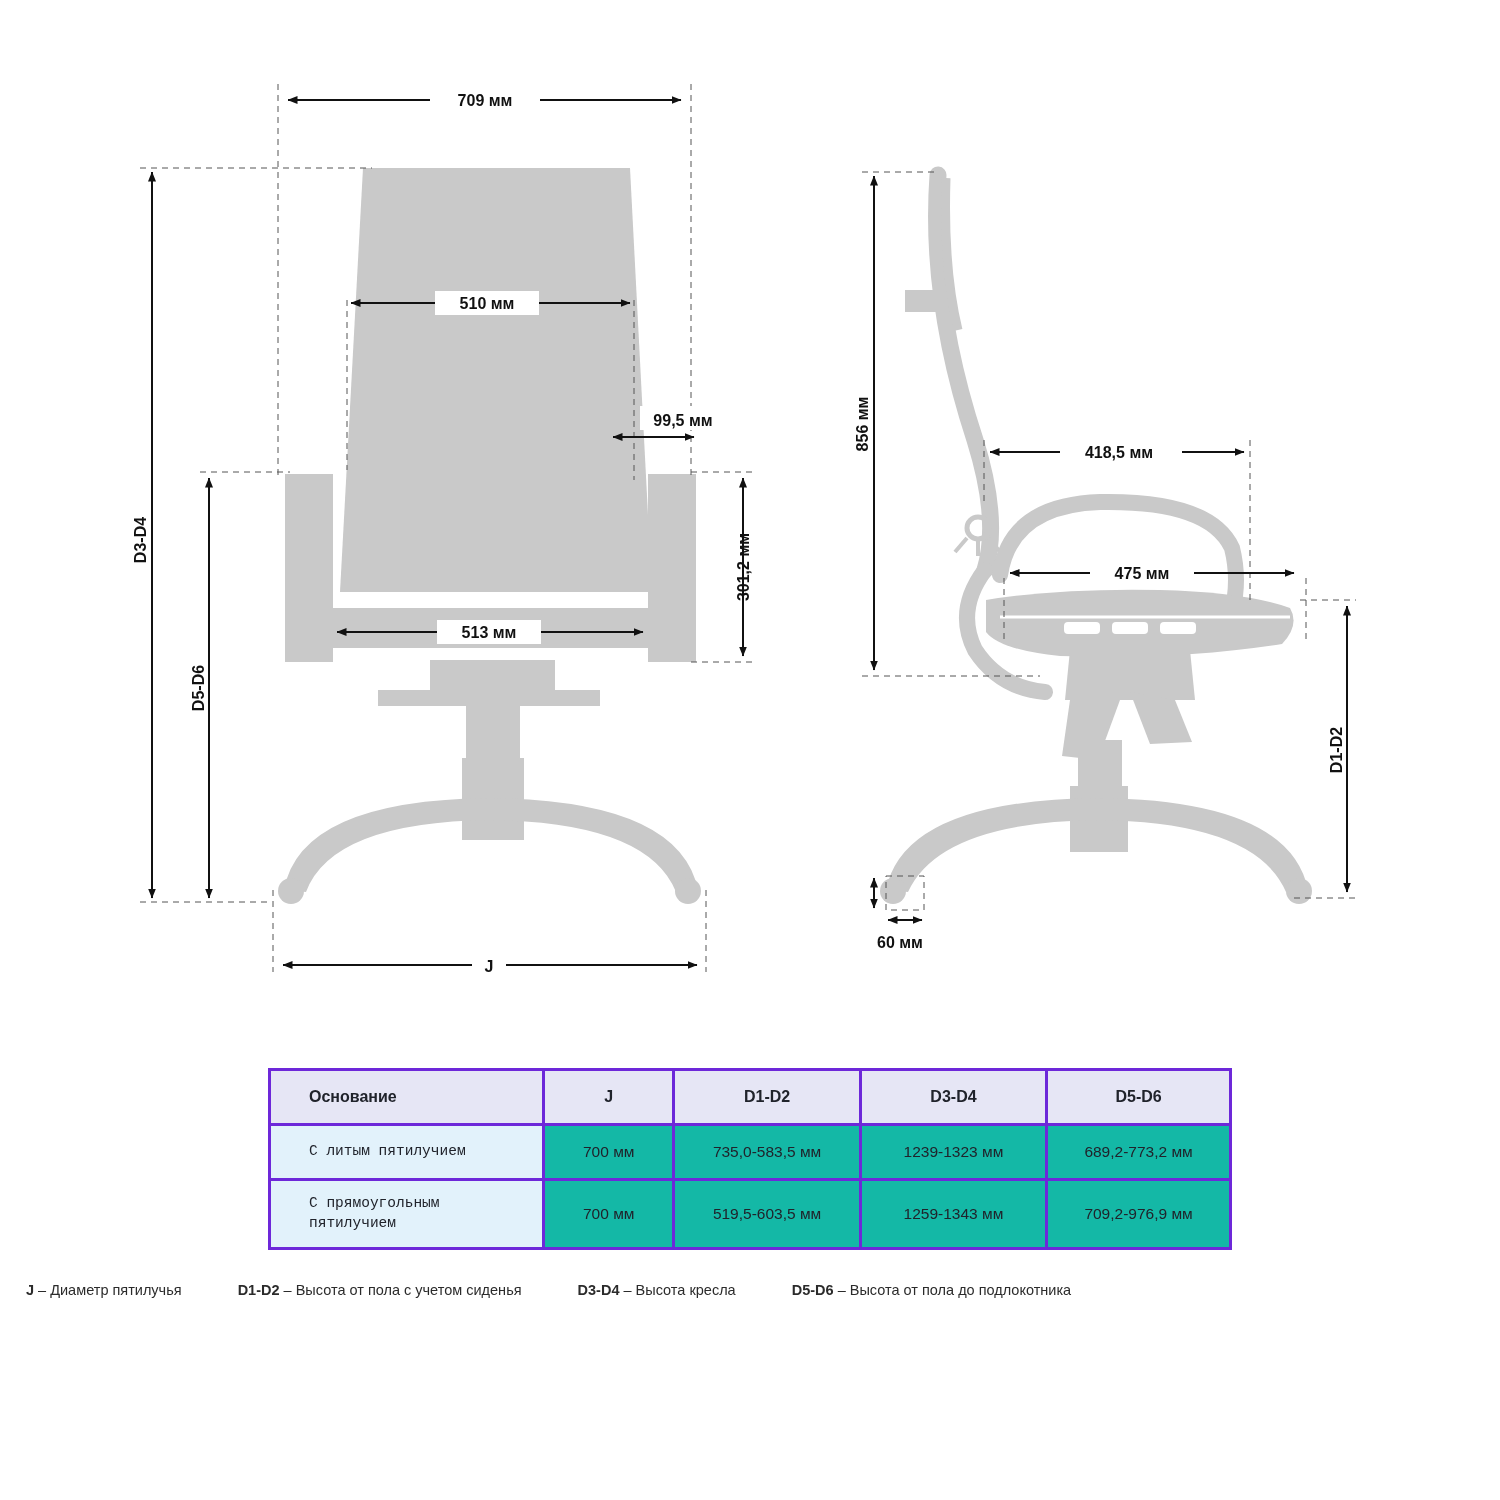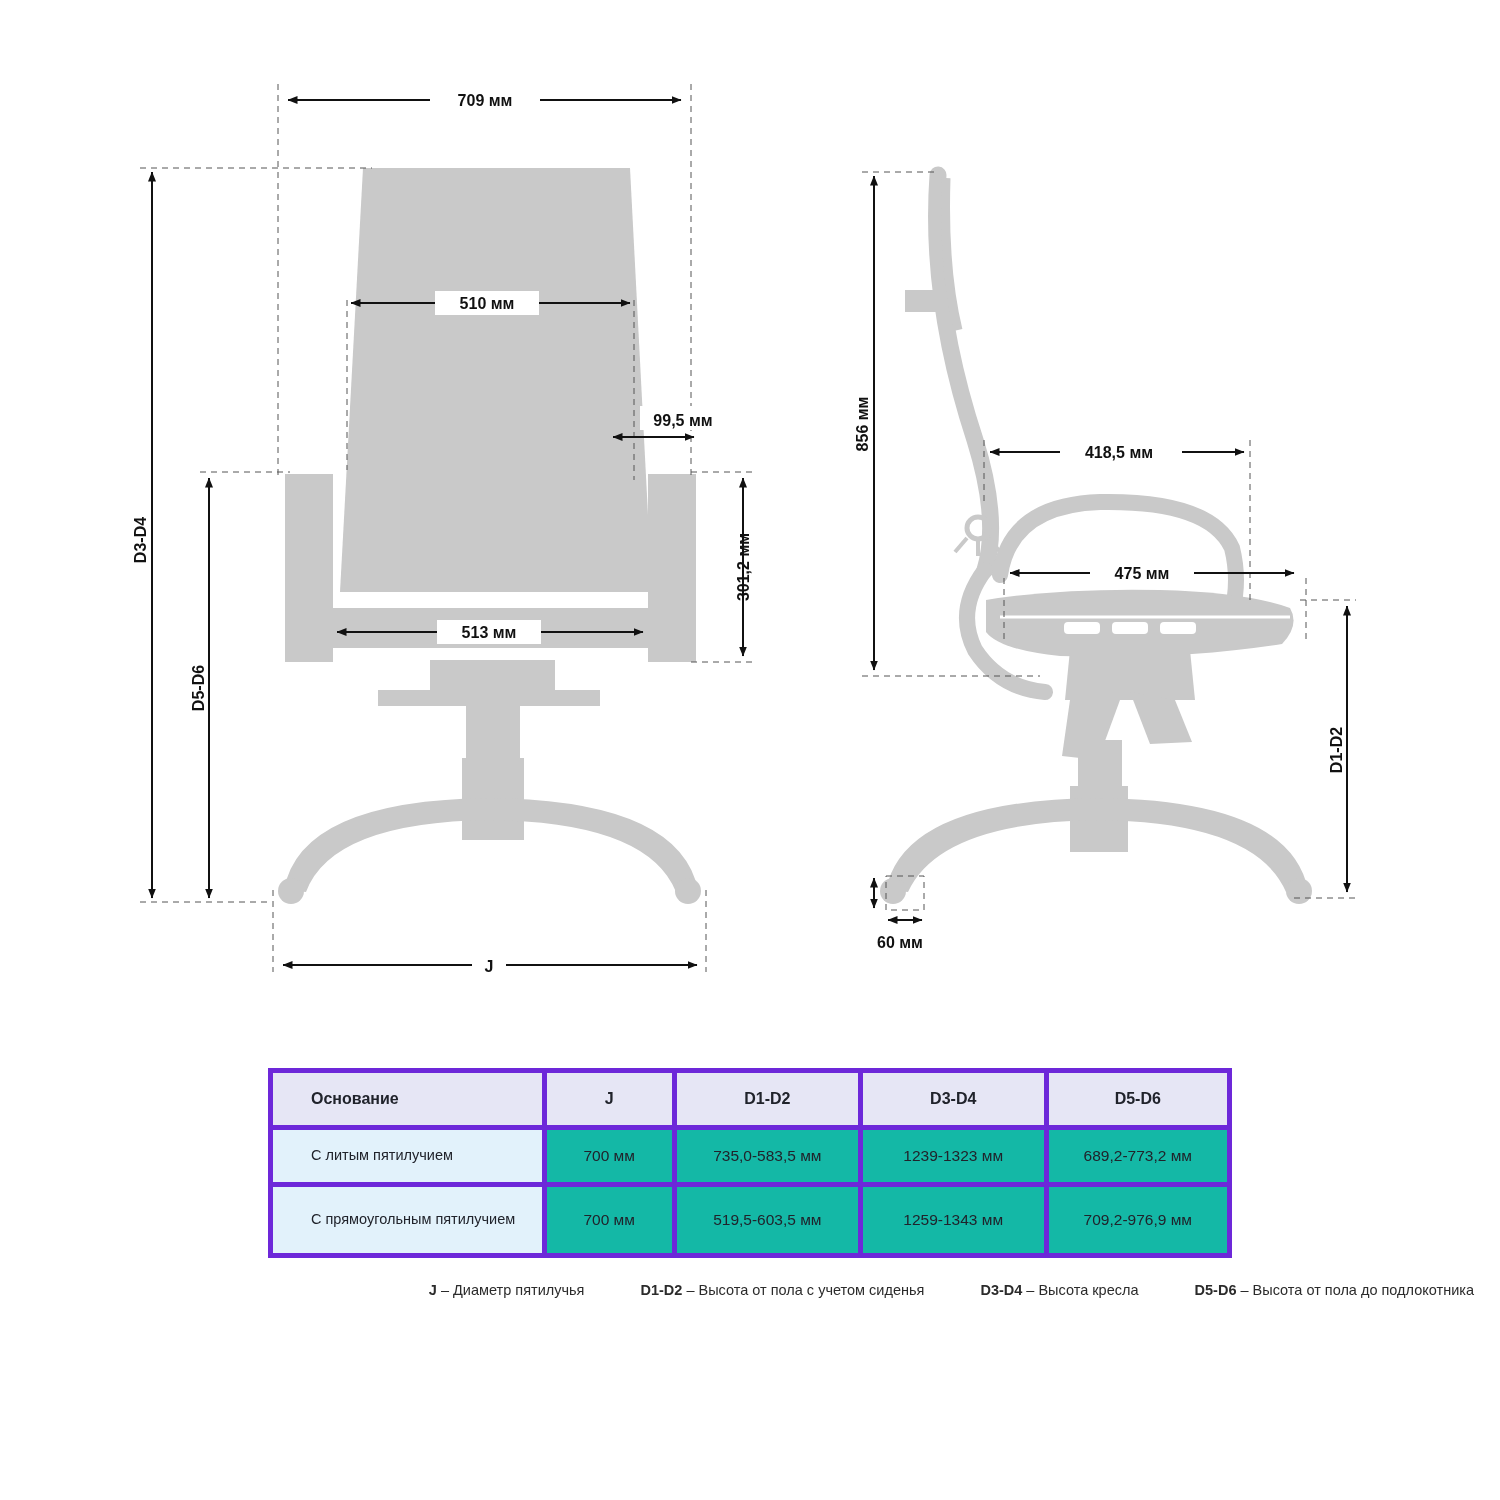--- a/index.html
+++ b/index.html
@@ -16,21 +16,21 @@
 
   
   .spec-table{
     position:absolute;
     left:268px;top:1068px;
     width:964px;
     border-collapse:collapse;
     font-size:15px;
   }
   .spec-table th,.spec-table td{
-    border:5px solid #6d28d9;
+    border:3px solid #6d28d9;
     padding:0;
     height:52px;
     text-align:center;
     font-weight:normal;
     color:#20232b;
   }
   .spec-table thead th{
     background:#e6e6f5;
     font-weight:bold;
     font-size:16px;
@@ -39,38 +39,39 @@
     text-align:left;
     padding-left:38px;
   }
   .spec-table tbody td.rowhead{
     background:#e2f2fb;
     text-align:left;
     padding-left:38px;
     padding-right:10px;
     font-size:14.5px;
     line-height:1.35;
+    font-family:Liberation Mono, monospace;
   }
   .spec-table tbody td{
     font-size:15.5px;
     background:#14b8a6;
   }
   .spec-table tbody tr.tall td{height:66px;}
   .col-name{width:243px;}
   .col-j{width:136px;}
   .col-d12{width:196px;}
   .col-d34{width:196px;}
   .col-d56{width:193px;}
 
   
   .legend{
     position:absolute;
     left:0;top:1282px;
     width:1500px;
-    text-align:right;
+    text-align:left;
     font-size:14.5px;
     color:#2b2b2b;
   }
   .legend .item{display:inline-block;margin:0 26px;white-space:nowrap;}
   .legend .key{font-weight:bold;}
 
   
   .footnote{
     position:absolute;
     left:0;top:1352px;

